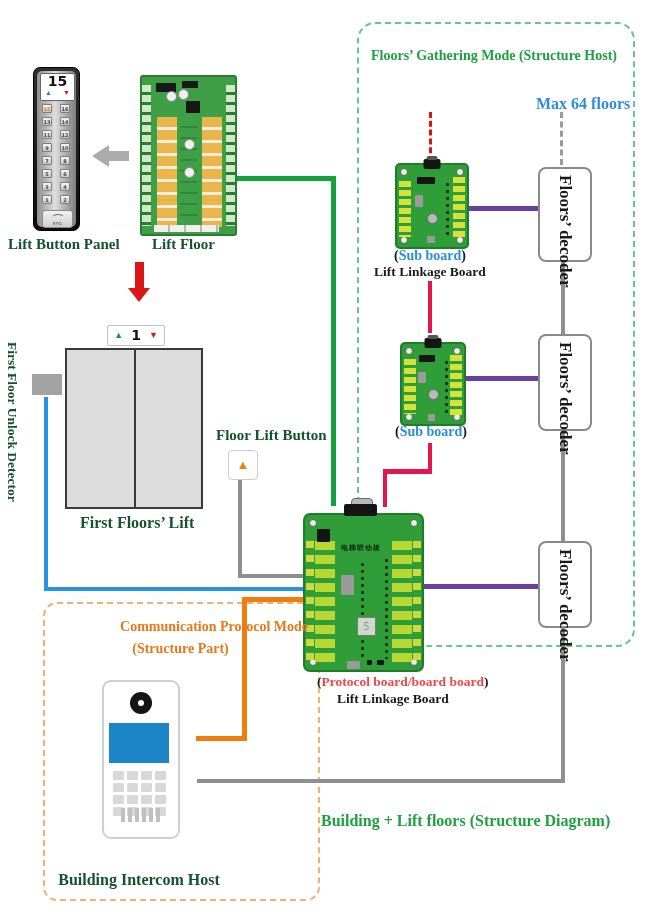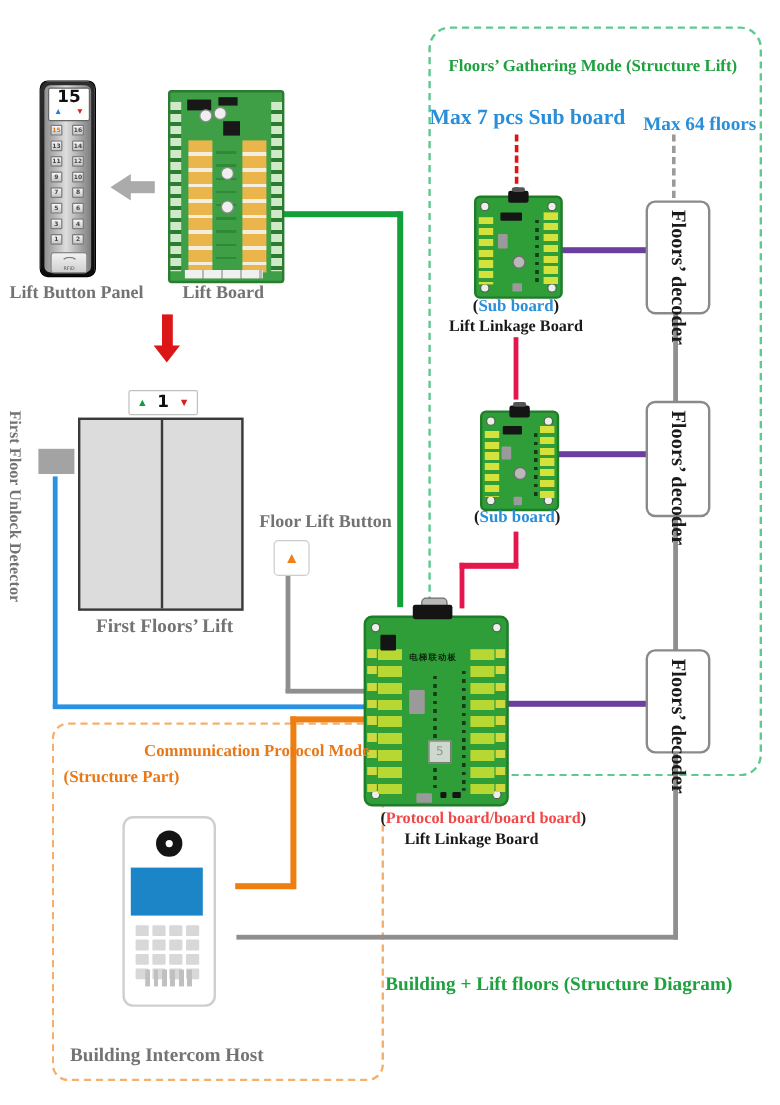--- a/index.html
+++ b/index.html
@@ -1,19 +1,19 @@
 <!DOCTYPE html>
 <html><head>
 <meta charset="utf-8">
 <style>
   html,body{margin:0;padding:0;background:#fff;}
   .stage{position:relative;width:650px;height:921px;background:#fff;overflow:hidden;
          font-family:"Liberation Serif",serif;}
   .abs{position:absolute;}
-  .lbl{position:absolute;font-family:"Liberation Serif",serif;font-weight:bold;color:#737373;white-space:nowrap;}
+  .lbl{position:absolute;font-family:"Liberation Serif",serif;font-weight:bold;color:#14532d;white-space:nowrap;}
   .blue2{color:#2a8fd8;}
   .greentx{color:#1fa13f;}
   .orangetx{color:#e87818;}
   .blacktx{color:#1a1a1a;}
   .redtx{color:#f04848;}
   .vtext{writing-mode:vertical-rl;}
 
   
   .gather-box{left:357px;top:22px;width:274px;height:621px;border:2px dashed #5fc98f;border-radius:18px;}
   .proto-box{left:43px;top:602px;width:273px;height:295px;border:2px dashed #f3b06e;border-radius:14px;}
@@ -209,27 +209,26 @@
     <div class="lb-chip" style="left:44px;top:24px;width:14px;height:12px;"></div>
     <div class="lb-cap" style="left:24px;top:14px;"></div>
     <div class="lb-cap" style="left:36px;top:12px;"></div>
     <div class="lb-relays" style="left:15px;"></div>
     <div class="lb-relays" style="right:13px;"></div>
     <div class="lb-center"></div>
     <div class="lb-cap" style="left:42px;top:62px;"></div>
     <div class="lb-cap" style="left:42px;top:90px;"></div>
     <div class="lb-bottom"></div>
   </div>
-  <div class="lbl" style="left:152px;top:236px;font-size:15px;">Lift Board</div>
+  <div class="lbl" style="left:152px;top:236px;font-size:15px;">Lift Floor</div>
 
   <div class="abs arrow-down-shaft"></div>
   <div class="abs arrow-down-head"></div>
 
-  <div class="lbl greentx" style="left:357px;top:48px;width:274px;text-align:center;font-size:14px;">Floors’ Gathering Mode (Structure Lift)</div>
-  <div class="lbl blue2" style="left:358px;top:87px;font-size:18px;">Max 7 pcs Sub board</div>
+  <div class="lbl greentx" style="left:357px;top:48px;width:274px;text-align:center;font-size:14px;">Floors’ Gathering Mode (Structure Host)</div>
   <div class="lbl blue2" style="left:536px;top:95px;font-size:16px;">Max 64 floors</div>
 
   <div class="abs sboard" style="left:395px;top:163px;width:70px;height:82px;">
     <div class="usb"></div>
     <div class="hole" style="left:3px;top:3px;"></div>
     <div class="hole" style="right:3px;top:3px;"></div>
     <div class="hole" style="left:3px;bottom:3px;"></div>
     <div class="hole" style="right:3px;bottom:3px;"></div>
     <div class="term-l" style="top:16px;height:56px;"></div>
     <div class="term-r" style="top:12px;height:62px;"></div>
@@ -303,21 +302,21 @@
     <div class="chip-gy" style="left:36px;top:60px;width:13px;height:20px;"></div>
     <div class="m-seg">5</div>
     <div class="chip-gy" style="left:42px;bottom:1px;width:13px;height:8px;"></div>
     <div class="chip-dk" style="left:62px;bottom:5px;width:5px;height:5px;"></div>
     <div class="chip-dk" style="left:72px;bottom:5px;width:7px;height:5px;"></div>
   </div>
   <div class="lbl blacktx" style="left:317px;top:674px;font-size:13.5px;"><span>(</span><span class="redtx">Protocol board/board board</span><span>)</span></div>
   <div class="lbl blacktx" style="left:337px;top:691px;font-size:13.5px;">Lift Linkage Board</div>
 
   <div class="lbl orangetx" style="left:53px;top:619px;width:255px;text-align:right;font-size:14px;">Communication Protocol Mode</div>
-  <div class="lbl orangetx" style="left:53px;top:641px;width:255px;text-align:left;font-size:14px;">(Structure Part)</div>
+  <div class="lbl orangetx" style="left:53px;top:641px;width:255px;text-align:center;font-size:14px;">(Structure Part)</div>
 
   <div class="abs intercom">
     <div class="cam"></div>
     <div class="screen"></div>
     <div class="keypad">
       <div class="key"></div>
         <div class="key"></div>
         <div class="key"></div>
         <div class="key"></div>
       <div class="key"></div>

